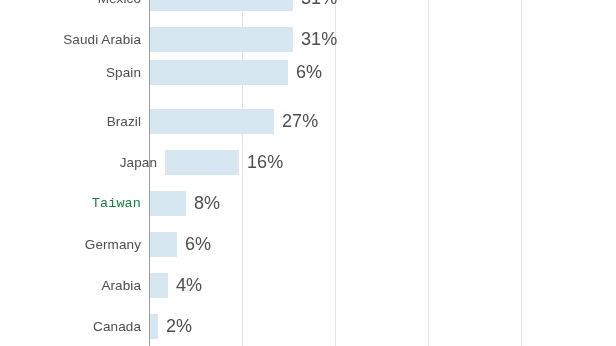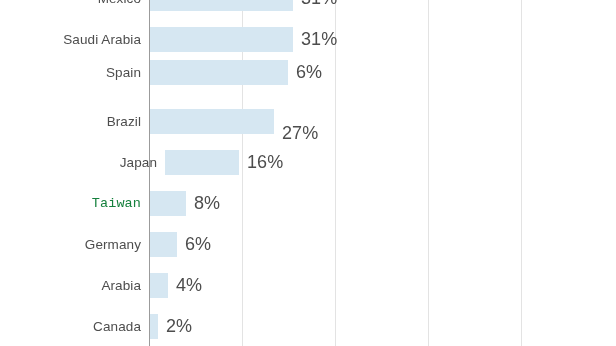--- a/index.html
+++ b/index.html
@@ -109,21 +109,21 @@
           <div class="bar-value" style="left: 301px; color: rgb(77, 77, 77);">31%</div>
         </div>
         <div class="row" style="top: 60px;">
           <div class="row-label" style="color: rgb(77, 77, 77);">Spain</div>
           <div class="bar" style="left: 149px; width: 139px; background: rgb(214, 231, 242);"></div>
           <div class="bar-value" style="left: 296px; color: rgb(77, 77, 77);">6%</div>
         </div>
         <div class="row" style="top: 109px;">
           <div class="row-label" style="color: rgb(77, 77, 77);">Brazil</div>
           <div class="bar" style="left: 149px; width: 125px; background: rgb(214, 231, 242);"></div>
-          <div class="bar-value" style="left: 282px; color: rgb(77, 77, 77); margin-top: 12px;">27%</div>
+          <div class="bar-value" style="left: 282px; color: rgb(77, 77, 77);">27%</div>
         </div>
         <div class="row" style="top: 150px; margin-left: 16px;">
           <div class="row-label" style="color: rgb(77, 77, 77);">Japan</div>
           <div class="bar" style="left: 149px; width: 74px; background: rgb(214, 231, 242);"></div>
           <div class="bar-value" style="left: 231px; color: rgb(77, 77, 77);">16%</div>
         </div>
         <div class="row" style="top: 191px;">
           <div class="row-label" style="color: #15803d; font-family: Liberation Mono, monospace;">Taiwan</div>
           <div class="bar" style="left: 149px; width: 37px; background: rgb(214, 231, 242);"></div>
           <div class="bar-value" style="left: 194px; color: rgb(77, 77, 77);">8%</div>

